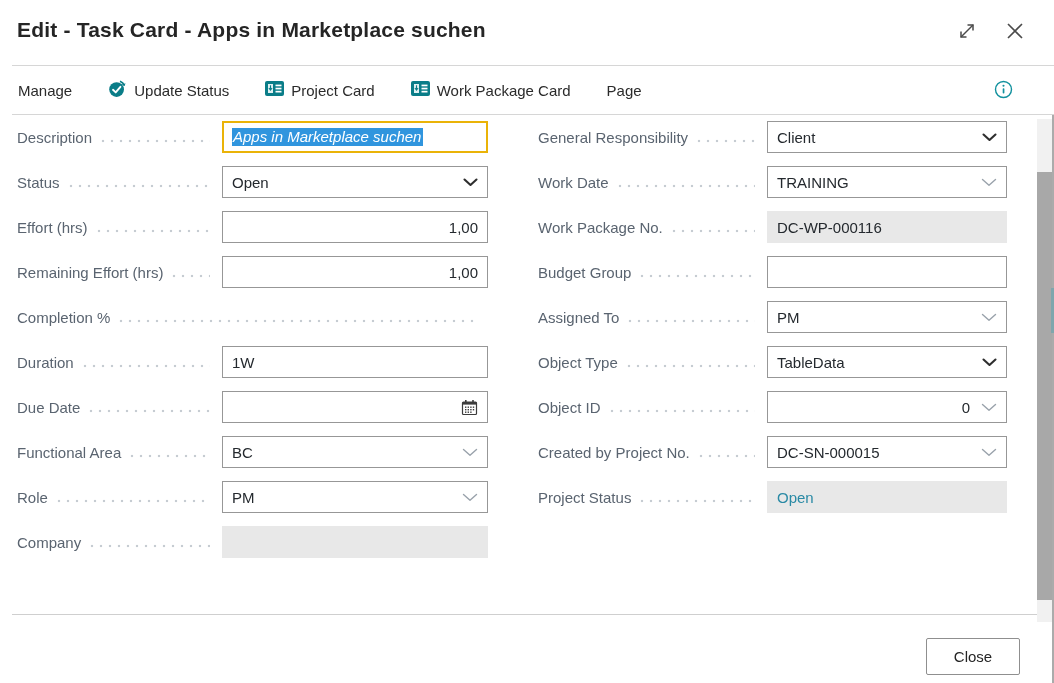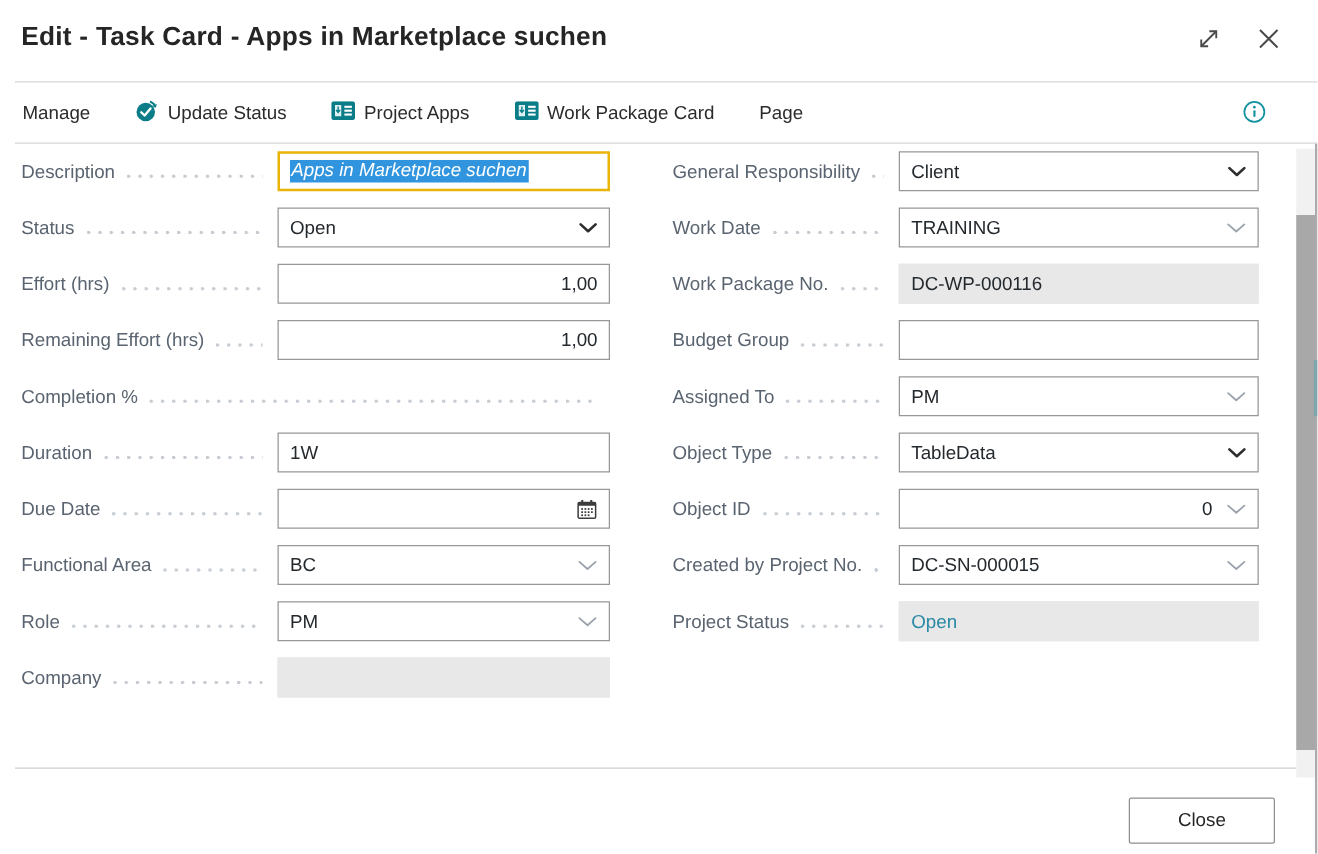--- a/index.html
+++ b/index.html
@@ -28,34 +28,34 @@
   .col { display:flex; flex-direction:column; }
   .col-left  { width:471px; margin-right:50px; }
   .col-right { width:469px; }
   .row { display:flex; align-items:center; height:32px; margin-bottom:13px;text-align:right; }
   .lbl { font-size:15px; color:#5a6470; white-space:nowrap; }
   .dots { flex:1; height:4px; margin:0 12px 0 9px; align-self:center; position:relative; top:4px;
           background-image:radial-gradient(circle at 2px 2px, #c6ccd2 1.3px, transparent 1.6px);
           background-size:9px 4px; background-repeat:repeat-x; background-position:left center; }
   .ctl { width:266px; height:32px; border:1px solid #979797; background:#fff; display:flex;
          align-items:center; padding:0 9px; font-size:15px; color:#24292e; flex:none; }
-  .col-right .ctl { width:288px; }
+  .col-right .ctl { width:240px; }
   .ctl .grow { flex:1; }
   .ctl.num { justify-content:flex-end; }
   .ctl.focused { border:2px solid #eab308; padding:0 8px; }
   .ctl.dis { background:#e8e8e8; border-color:#e8e8e8; }
   .ctl .chev { margin-left:auto; line-height:0; }
   .ctl .chev.after { margin-left:11px; }
   .sel-text { background:#3095de; color:#fff; font-style:italic; padding:0 2px 1px 1px; }
   .link-val { color:#2a8aa5; }
 
   
   .footer-divider { height:1px; background:#cfcfcf; margin:43px 0 0 12px; }
   .footer { display:flex; justify-content:flex-end; padding:23px 34px 0 0; }
-  .btn-close { width:117px; height:37px; background:#fff; border:1px solid #8f8f8f; border-radius:2px;
+  .btn-close { width:94px; height:37px; background:#fff; border:1px solid #8f8f8f; border-radius:2px;
                font-size:15px; color:#252525; font-family:"Liberation Sans", sans-serif; cursor:pointer; }
 
   
   .scroll-track { position:absolute; right:2px; top:119px; width:15px; height:503px; background:#f1f1f1; }
   .scroll-thumb { position:absolute; right:2px; top:172px; width:15px; height:428px; background:#a8a8a8; }
   .edge-line { position:absolute; right:0; top:115px; bottom:0; width:2px; background:#ababab; }
   .edge-accent { position:absolute; right:0; top:288px; width:3px; height:45px; background:#7fa6ad; }
 </style>
 </head>
 <body>
@@ -101,21 +101,21 @@
       <span>
         <svg width="19" height="15" viewBox="0 0 19 15">
           <rect x="0" y="0" width="19" height="15" rx="2" fill="#0a7d88"></rect>
           <rect x="3" y="3" width="5" height="9" fill="#dff0f2"></rect>
           <path d="M5.5 4.2 V8.6 M3.9 7 L5.5 9 L7.1 7" stroke="#0a7d88" stroke-width="1.1" fill="none"></path>
           <rect x="10.5" y="3.6" width="6" height="1.7" fill="#fff"></rect>
           <rect x="10.5" y="6.7" width="6" height="1.7" fill="#fff"></rect>
           <rect x="10.5" y="9.8" width="6" height="1.7" fill="#fff"></rect>
         </svg>
       </span>
-      <span>Project Apps</span>
+      <span>Project Card</span>
     </span>
     <span class="tb-item">
       <span>
         <svg width="19" height="15" viewBox="0 0 19 15">
           <rect x="0" y="0" width="19" height="15" rx="2" fill="#0a7d88"></rect>
           <rect x="3" y="3" width="5" height="9" fill="#dff0f2"></rect>
           <path d="M5.5 4.2 V8.6 M3.9 7 L5.5 9 L7.1 7" stroke="#0a7d88" stroke-width="1.1" fill="none"></path>
           <rect x="10.5" y="3.6" width="6" height="1.7" fill="#fff"></rect>
           <rect x="10.5" y="6.7" width="6" height="1.7" fill="#fff"></rect>
           <rect x="10.5" y="9.8" width="6" height="1.7" fill="#fff"></rect>

